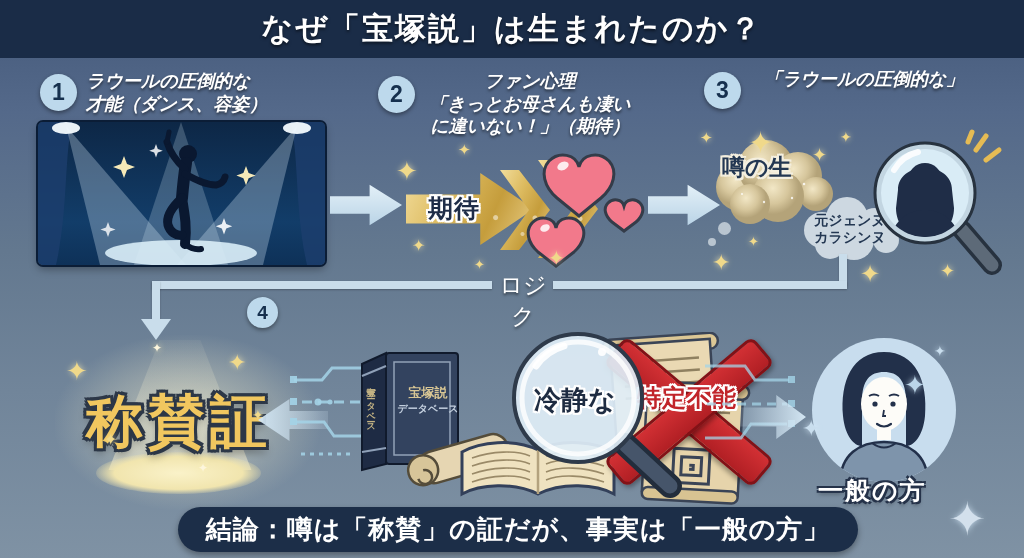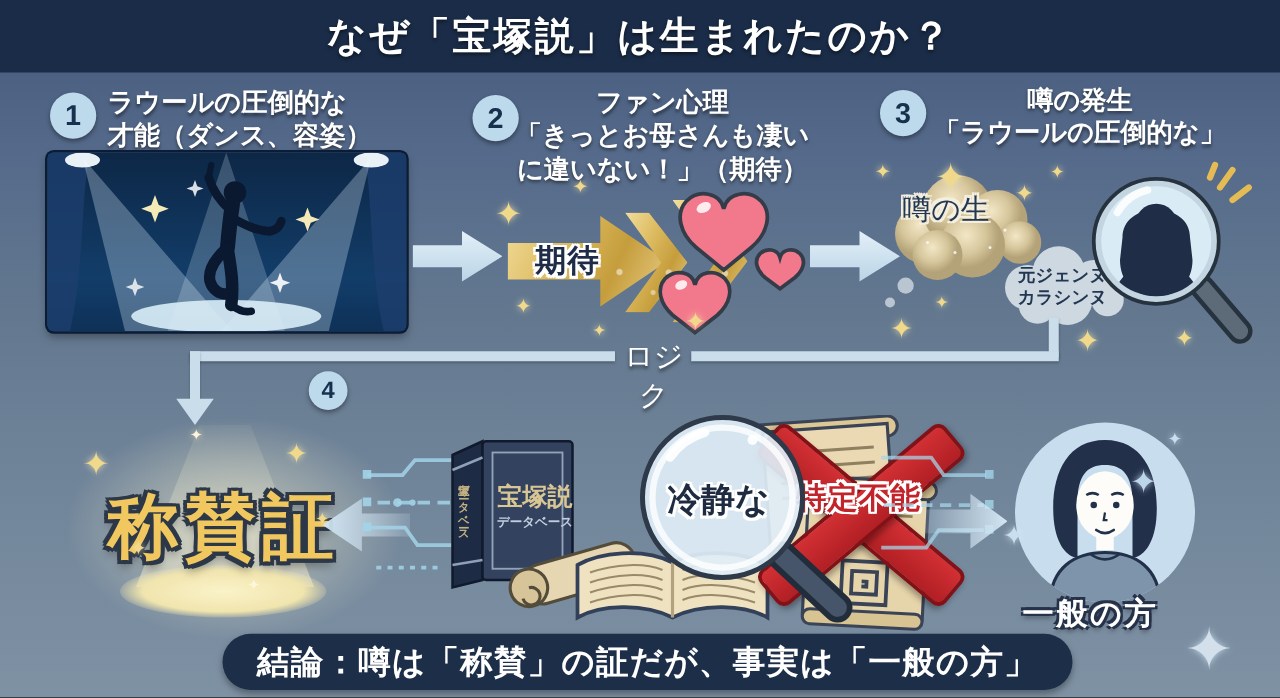--- a/index.html
+++ b/index.html
@@ -8,41 +8,41 @@
     font-family:"Liberation Sans","DejaVu Sans",sans-serif;
     background:linear-gradient(180deg,#44597a 0%,#54698a 20%,#63788f 45%,#71859a 70%,#7f92a4 100%);
   }
   .abs{position:absolute;}
   
   .header{left:0;top:0;width:1024px;height:58px;background:#1a2c47;}
   .title{left:0;top:8px;width:1024px;text-align:center;color:#fff;font-size:31px;font-weight:bold;letter-spacing:2px;text-shadow:0 2px 3px rgba(0,0,0,.5);}
   
   .badge{width:37px;height:37px;border-radius:50%;background:#bdd9ec;color:#16304e;font-weight:bold;font-size:23px;display:flex;align-items:center;justify-content:center;box-shadow:0 2px 4px rgba(0,0,0,.4);}
   .badge.small{width:31px;height:31px;font-size:19px;}
-  .hd{color:#fff;font-weight:bold;font-size:21px;line-height:1.25;text-shadow:0 2px 3px rgba(0,0,0,.55);}
+  .hd{color:#fff;font-weight:bold;font-size:18px;line-height:1.25;text-shadow:0 2px 3px rgba(0,0,0,.55);font-style:italic;}
   .hd.center{text-align:center;}
   
   .stage{left:38px;top:122px;width:287px;height:143px;border-radius:5px;background:linear-gradient(180deg,#0d2746 0%,#123d69 70%,#0e3158 100%);box-shadow:0 0 0 2px #0b1d36,0 4px 8px rgba(0,0,0,.35);overflow:hidden;}
   .stage-caption{left:52px;top:225px;color:#f2ca5f;font-weight:bold;font-size:21px;letter-spacing:1px;text-shadow:-2px -2px 0 #12243d,2px -2px 0 #12243d,-2px 2px 0 #12243d,2px 2px 0 #12243d,0 3px 4px rgba(0,0,0,.5);}
   
   .arrow-r{background:linear-gradient(180deg,#e6f2f9,#b7d2e5);clip-path:polygon(0 31%,55% 31%,55% 6%,100% 50%,55% 94%,55% 69%,0 69%);}
   .arrow-l{background:linear-gradient(90deg,#cfe3f1,rgba(207,227,241,.18));clip-path:polygon(100% 31%,45% 31%,45% 6%,0 50%,45% 94%,45% 69%,100% 69%);}
   .arrow-fade-r{background:linear-gradient(90deg,rgba(205,228,242,.15),#d3e6f3);clip-path:polygon(0 31%,55% 31%,55% 6%,100% 50%,55% 94%,55% 69%,0 69%);}
   
   .gold{background:
       radial-gradient(circle at 20% 30%,rgba(255,255,255,.55) 0 2px,transparent 3px),
       radial-gradient(circle at 70% 60%,rgba(255,255,255,.5) 0 2px,transparent 3px),
       radial-gradient(circle at 45% 80%,rgba(255,255,255,.45) 0 1.5px,transparent 2.5px),
       linear-gradient(115deg,#f2dd9c 0%,#ddbb60 35%,#c59d3c 65%,#ecd28c 100%);}
   .gold-arrow{clip-path:polygon(0 33%,58% 33%,58% 8%,100% 50%,58% 92%,58% 67%,0 67%);}
   .chevron{clip-path:polygon(0 0,38% 0,100% 50%,38% 100%,0 100%,58% 50%);}
   .kitai{color:#1e2c47;font-weight:bold;font-size:25px;letter-spacing:1px;
      text-shadow:-2px -2px 0 #fff,2px -2px 0 #fff,-2px 2px 0 #fff,2px 2px 0 #fff,0 -2px 0 #fff,0 2px 0 #fff,-2px 0 0 #fff,2px 0 0 #fff;}
   
-  .cloud-label{color:#233752;font-weight:normal;text-shadow:-2px -2px 0 #f4efdf,2px -2px 0 #f4efdf,-2px 2px 0 #f4efdf,2px 2px 0 #f4efdf,0 -2px 0 #f4efdf,0 2px 0 #f4efdf;}
+  .cloud-label{color:#233752;font-weight:bold;text-shadow:-2px -2px 0 #f4efdf,2px -2px 0 #f4efdf,-2px 2px 0 #f4efdf,2px 2px 0 #f4efdf,0 -2px 0 #f4efdf,0 2px 0 #f4efdf;}
   .bubble-label{color:#233752;font-weight:bold;font-size:14px;line-height:1.2;text-align:center;}
   
   .line{background:#c9ddeb;box-shadow:0 1px 2px rgba(0,0,0,.25);}
   .logic-label{color:#fff;font-weight:normal;font-size:23px;text-shadow:0 2px 3px rgba(0,0,0,.55);}
   .arrowhead-down{width:0;height:0;border-left:15px solid transparent;border-right:15px solid transparent;border-top:21px solid #c9ddeb;}
   .fact-main{color:#fff;font-weight:bold;font-size:23px;text-shadow:-2px -2px 0 #1d2b42,2px -2px 0 #1d2b42,-2px 2px 0 #1d2b42,2px 2px 0 #1d2b42,0 3px 4px rgba(0,0,0,.45);}
   .fact-detail{color:#fff;font-weight:bold;font-size:18px;text-shadow:-2px -2px 0 #1d2b42,2px -2px 0 #1d2b42,-2px 2px 0 #1d2b42,2px 2px 0 #1d2b42,0 3px 4px rgba(0,0,0,.45);}
   
   .praise{color:#f1c75f;font-weight:bold;font-size:57px;letter-spacing:5px;
      text-shadow:-3px -3px 0 #2c3747,3px -3px 0 #2c3747,-3px 3px 0 #2c3747,3px 3px 0 #2c3747,0 -3px 0 #2c3747,0 3px 0 #2c3747,-3px 0 0 #2c3747,3px 0 0 #2c3747,0 5px 8px rgba(0,0,0,.4);}
@@ -57,21 +57,21 @@
      text-shadow:-2px -2px 0 #fff,2px -2px 0 #fff,-2px 2px 0 #fff,2px 2px 0 #fff,0 -2px 0 #fff,0 2px 0 #fff,-2px 0 0 #fff,2px 0 0 #fff;}
   
   .person-label{color:#fff;font-weight:bold;font-size:25px;letter-spacing:2px;
      text-shadow:-2px -2px 0 #253249,2px -2px 0 #253249,-2px 2px 0 #253249,2px 2px 0 #253249,0 3px 4px rgba(0,0,0,.4);}
   
   .conclusion{left:178px;top:507px;width:680px;height:45px;background:#1c2e48;border-radius:23px;display:flex;align-items:center;justify-content:center;box-shadow:0 3px 6px rgba(0,0,0,.35);}
   .conclusion span{color:#fff;font-weight:bold;font-size:26px;letter-spacing:1px;}
   
   .sp{position:absolute;line-height:1;text-shadow:0 0 6px rgba(255,240,180,.8);}
   .sp.blue{text-shadow:0 0 6px rgba(220,240,255,.8);}
-  .book-cover-t1{color:#d8c694;font-weight:bold;font-size:20px;}
+  .book-cover-t1{color:#d8c694;font-weight:bold;font-size:13px;}
   .book-cover-t2{color:#c3cfde;font-weight:bold;font-size:10px;}
   .book-spine-t{color:#c2b283;font-weight:bold;font-size:9px;writing-mode:vertical-rl;letter-spacing:1px;}
 </style>
 </head>
 <body>
 
 <div class="canvas">
 
   <div class="abs header"></div>
   <div class="abs title">なぜ「宝塚説」は生まれたのか？</div>
@@ -150,21 +150,20 @@
   <span class="sp" style="left:458px;top:142px;color:#f0d98a;font-size:15px;">✦</span>
   <span class="sp" style="left:548px;top:248px;color:#f0d98a;font-size:20px;">✦</span>
   <span class="sp" style="left:474px;top:258px;color:#f0d98a;font-size:13px;">✦</span>
 
   <div class="abs arrow-r" style="left:648px;top:182px;width:72px;height:46px;"></div>
 
   <div class="abs badge" style="left:704px;top:72px;">
     <span>3</span>
   </div>
   <div class="abs hd center" style="left:724px;top:68px;width:280px;">
-    <div>噂の発生</div>
     <div>「ラウールの圧倒的な」</div>
   </div>
 
   <svg class="abs" style="left:700px;top:132px;" width="145" height="105" viewBox="0 0 145 105">
     <defs>
       <radialGradient id="goldCloud" cx="40%" cy="35%">
         <stop offset="0%" stop-color="#f2e7c6"></stop>
           <stop offset="60%" stop-color="#d6c69c"></stop>
           <stop offset="100%" stop-color="#b4a379"></stop>
       </radialGradient>

